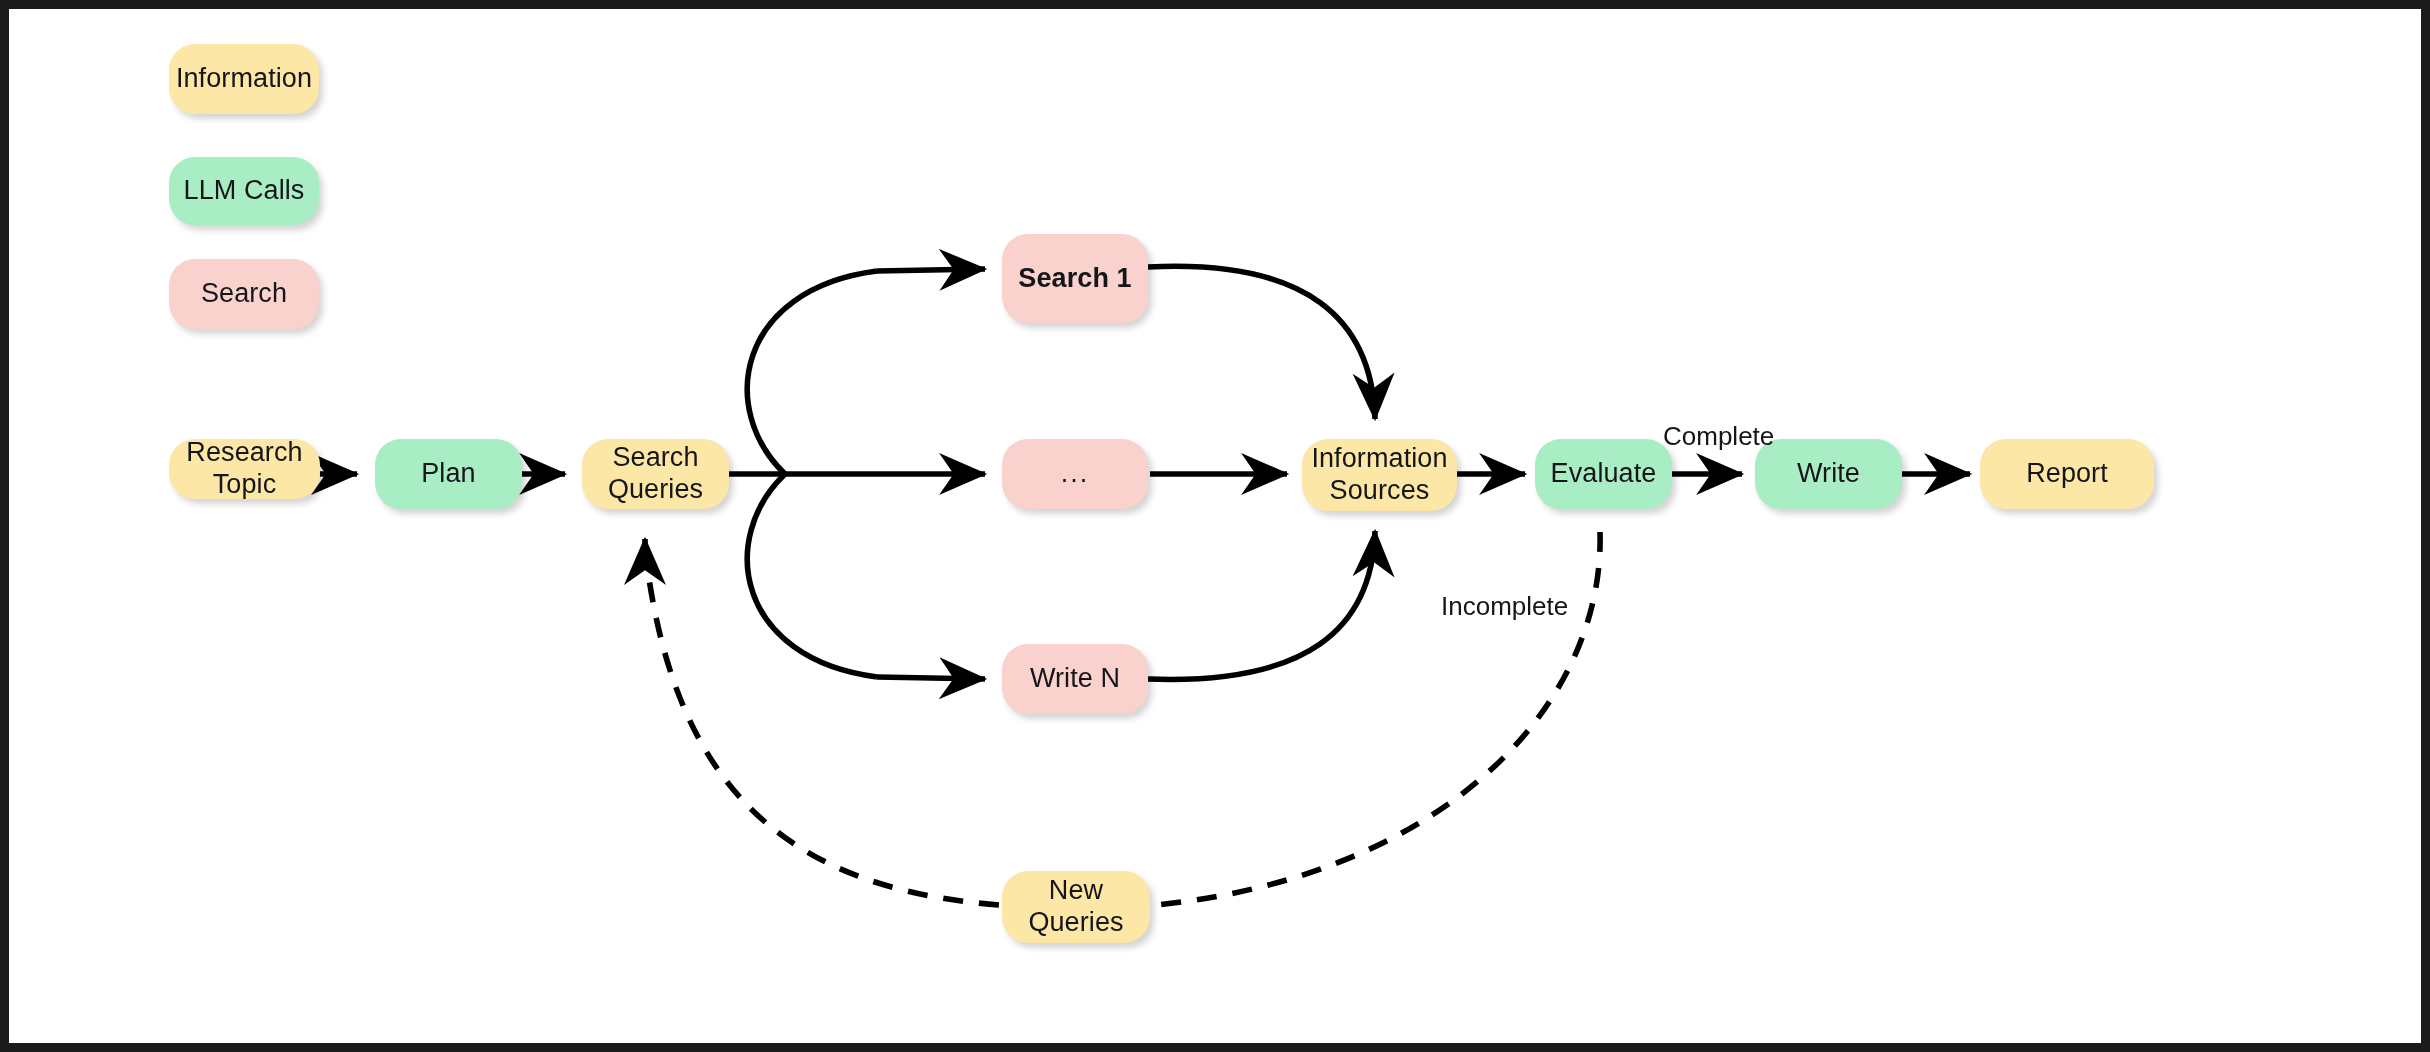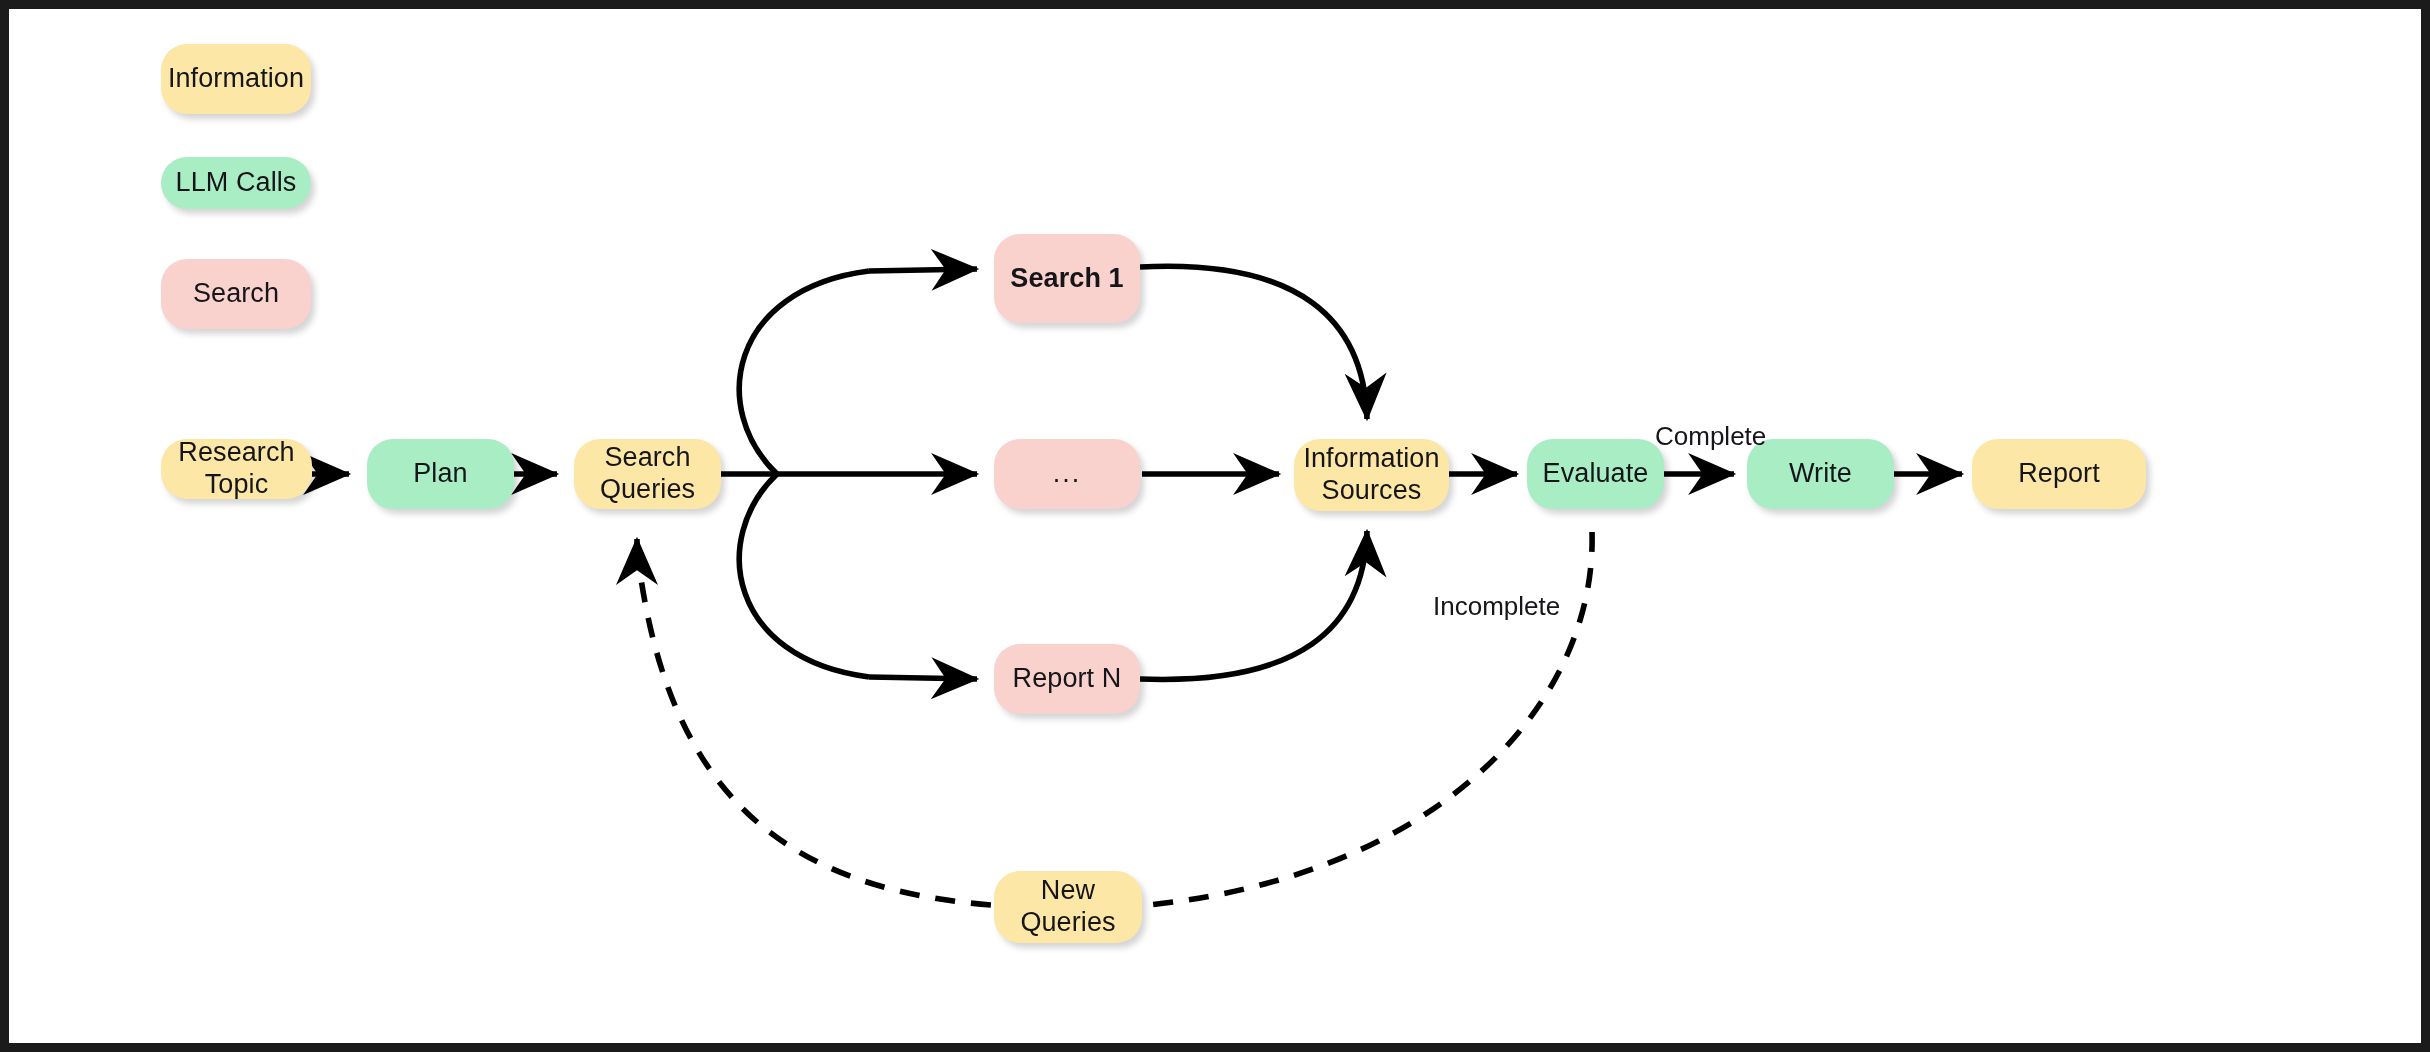--- a/index.html
+++ b/index.html
@@ -6,21 +6,21 @@
   #root{
     position:relative;
     width:2430px;height:1052px;
     background:#ffffff;
     box-sizing:border-box;
     border:9px solid #1b1b1b;
     overflow:hidden;
     font-family:"Liberation Sans", sans-serif;
   }
   #canvas{
-    position:absolute;left:0;top:0;width:2412px;height:1034px;background:#ffffff;
+    position:absolute;left:8px;top:0;width:2412px;height:1034px;background:#ffffff;
   }
   svg#edges{position:absolute;left:0;top:0;width:2412px;height:1034px;overflow:visible;}
   .node{
     position:absolute;
     box-sizing:border-box;
     display:flex;align-items:center;justify-content:center;
     text-align:center;
     border-radius:26px;
     color:#15151a;
     font-size:27px;
@@ -89,21 +89,21 @@
         <path d="M1018,898 C790,890 658,800 628,540"></path>
       </g>
       <g stroke="#000" fill="#000" stroke-width="5.6">
         <path d="M628,548 L628,530" marker-end="url(#ah)" fill="none"></path>
       </g>
     </svg>
 
     <div class="node n-info" style="left:152px;top:35px;width:150px;height:70px;">
       <span>Information</span>
     </div>
-    <div class="node n-llm" style="left:152px;top:148px;width:150px;height:52px;">
+    <div class="node n-llm" style="left:152px;top:148px;width:150px;height:68px;">
       <span>LLM Calls</span>
     </div>
     <div class="node n-search" style="left:152px;top:250px;width:150px;height:70px;">
       <span>Search</span>
     </div>
 
     <div class="node n-info" style="left:152px;top:430px;width:151px;height:60px;">
       <span>Research
 Topic</span>
     </div>
@@ -119,21 +119,21 @@
 
     <div class="node n-search" style="left:985px;top:225px;width:146px;height:89px;font-weight:bold;">
       <span>Search 1</span>
     </div>
 
     <div class="node n-search" style="left:985px;top:430px;width:146px;height:70px;">
       <span class="dots">...</span>
     </div>
 
     <div class="node n-search" style="left:985px;top:635px;width:146px;height:70px;">
-      <span>Report N</span>
+      <span>Write N</span>
     </div>
 
     <div class="node n-info" style="left:1285px;top:430px;width:155px;height:72px;">
       <span>Information
 Sources</span>
     </div>
 
     <div class="node n-llm" style="left:1518px;top:430px;width:137px;height:70px;align-items:center;">
       <span>Evaluate</span>
     </div>

